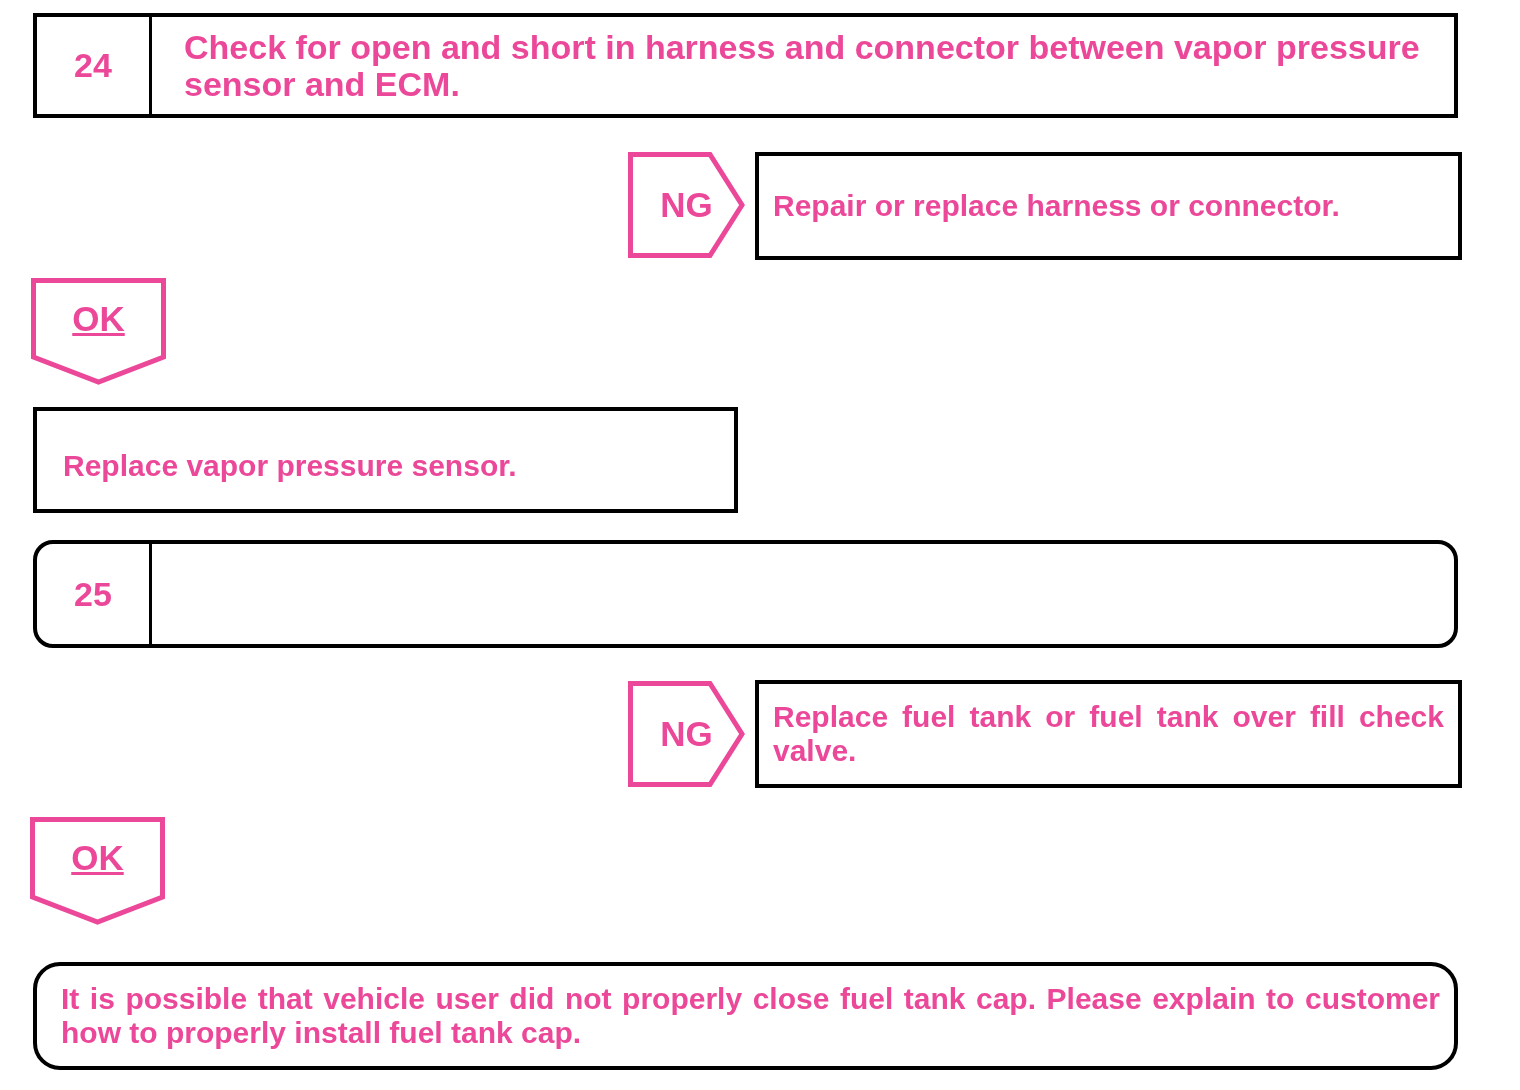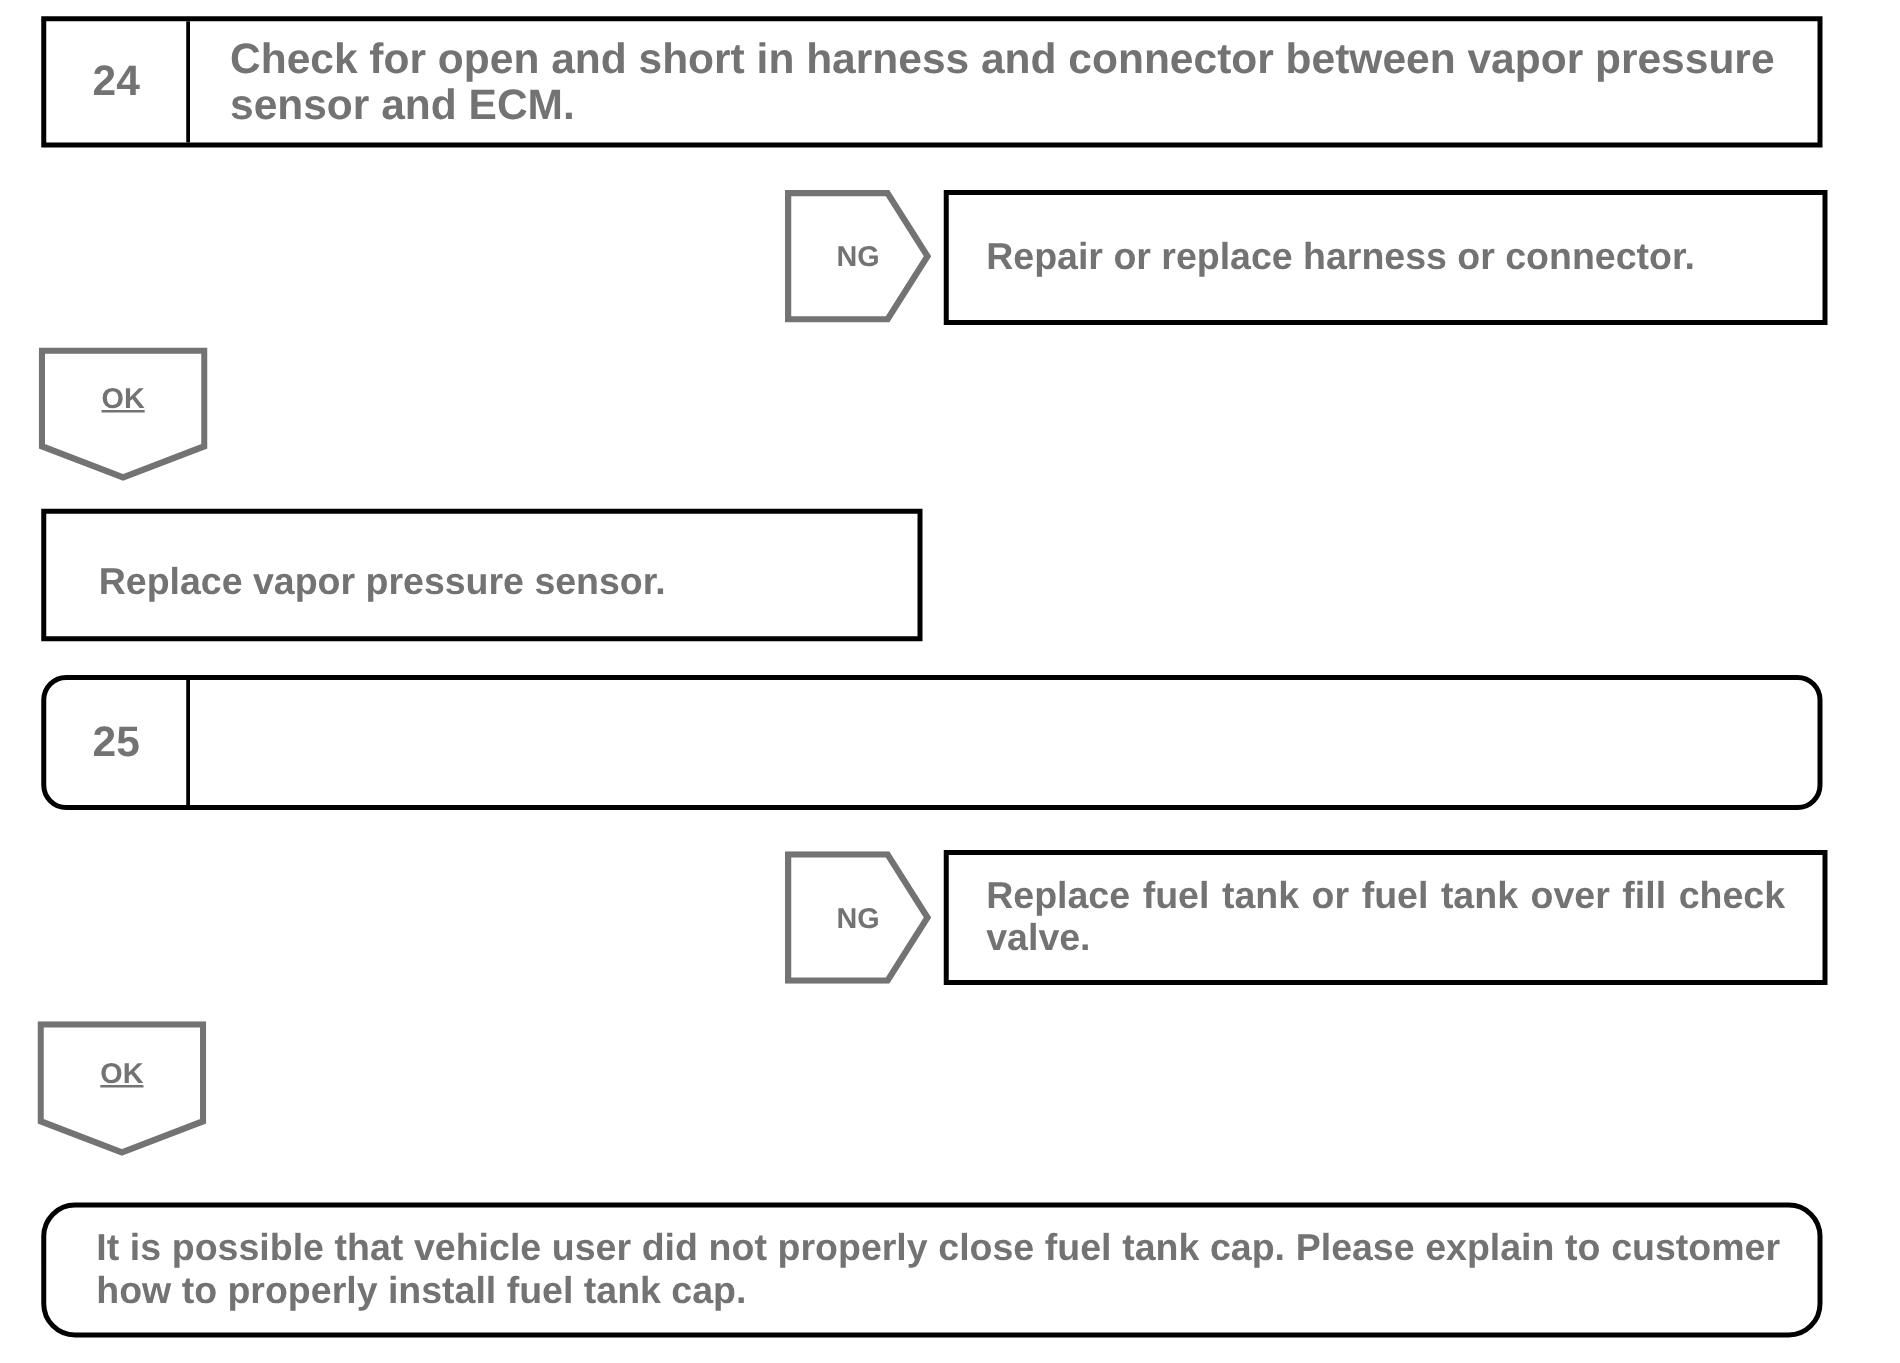--- a/index.html
+++ b/index.html
@@ -3,21 +3,21 @@
 <meta charset="utf-8">
 <style>
   html, body { margin: 0; padding: 0; }
   body { background: #ffffff; }
 
   #page {
     position: relative;
     width: 1520px;
     height: 1090px;
     background: #ffffff;
-    color: #737373;
+    color: #ec4899;
     font-family: "Liberation Sans", "DejaVu Sans", sans-serif;
     font-weight: 700;
     overflow: hidden;
   }
 
   .abs { position: absolute; box-sizing: border-box; }
 
   .box {
     border: 4px solid #000000;
     background: #ffffff;
@@ -39,33 +39,33 @@
     display: flex;
     align-items: center;
     padding: 0 24px 0 16px;
     font-size: 34px;
     line-height: 37px;
     margin-left: 16px;
   }
 
   
   .action { align-items: center; font-size: 30px; line-height: 34px; }
-  .action .txt { width: 100%; margin: 16px; }
+  .action .txt { width: 100%; margin: 0; }
   .just .txt { text-align: justify; }
 
   
   .shape svg { display: block; }
   .shape .lbl {
     position: absolute;
     left: 0; top: 0;
     width: 100%; height: 100%;
     display: flex;
     align-items: center;
     justify-content: center;
-    font-size: 23px;
+    font-size: 35px;
   }
   .ok-lbl { padding-bottom: 26px; box-sizing: border-box; text-decoration: underline; }
 </style>
 </head>
 <body>
 
 <div id="page">
 
   <div class="abs box" style="left:33px; top:13px; width:1425px; height:105px;">
     <div class="num-cell">24</div>

